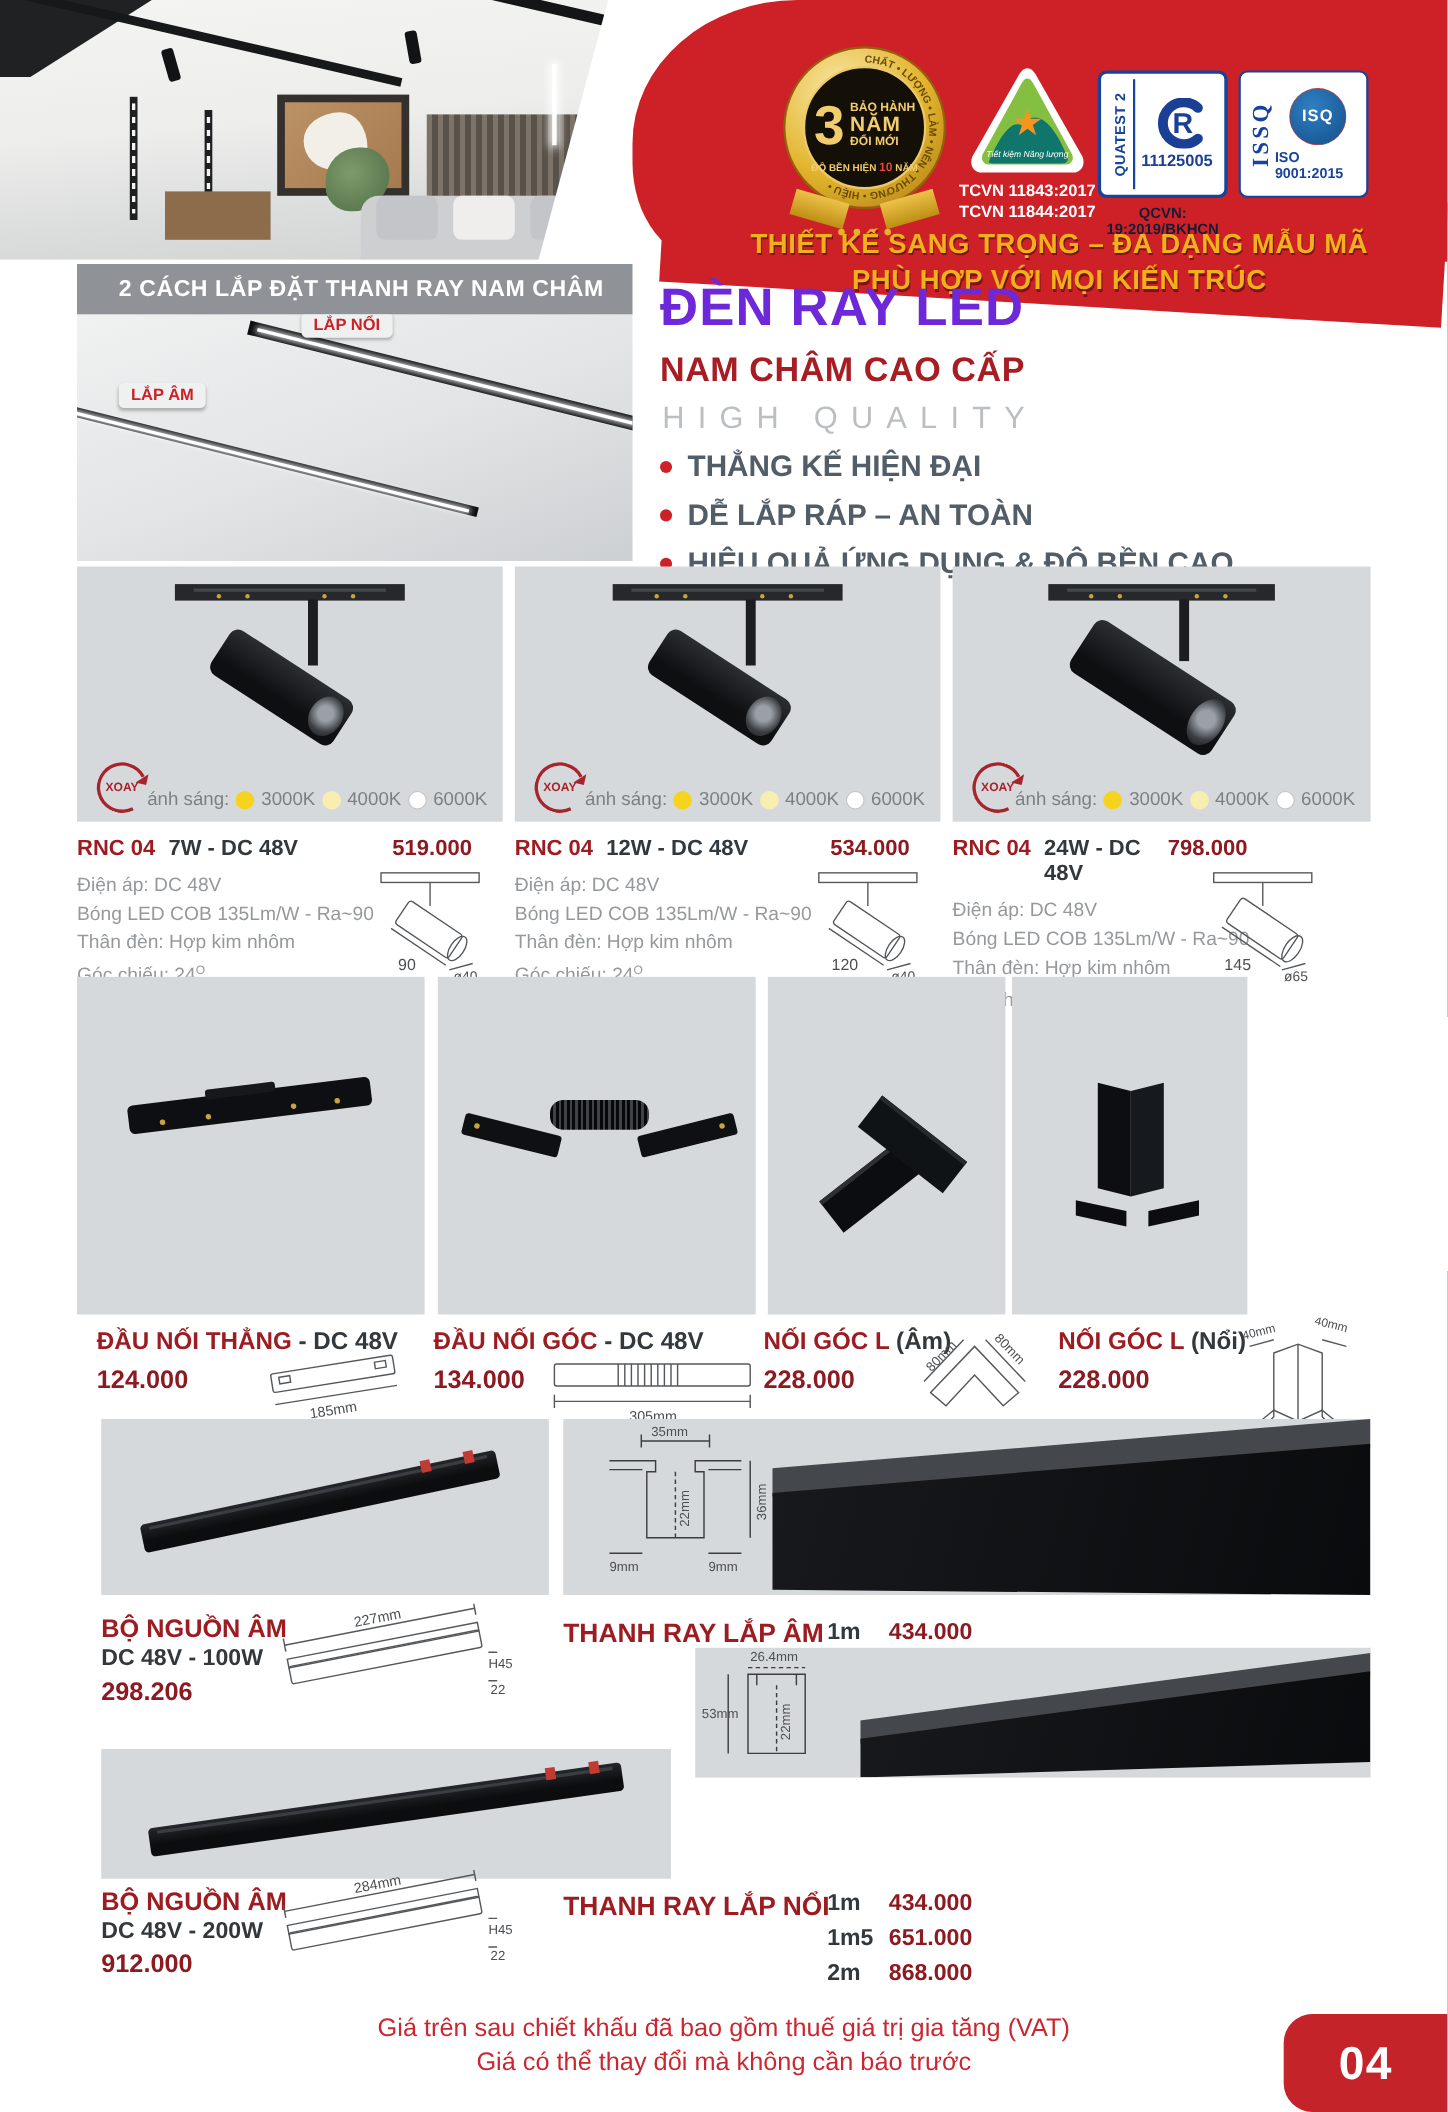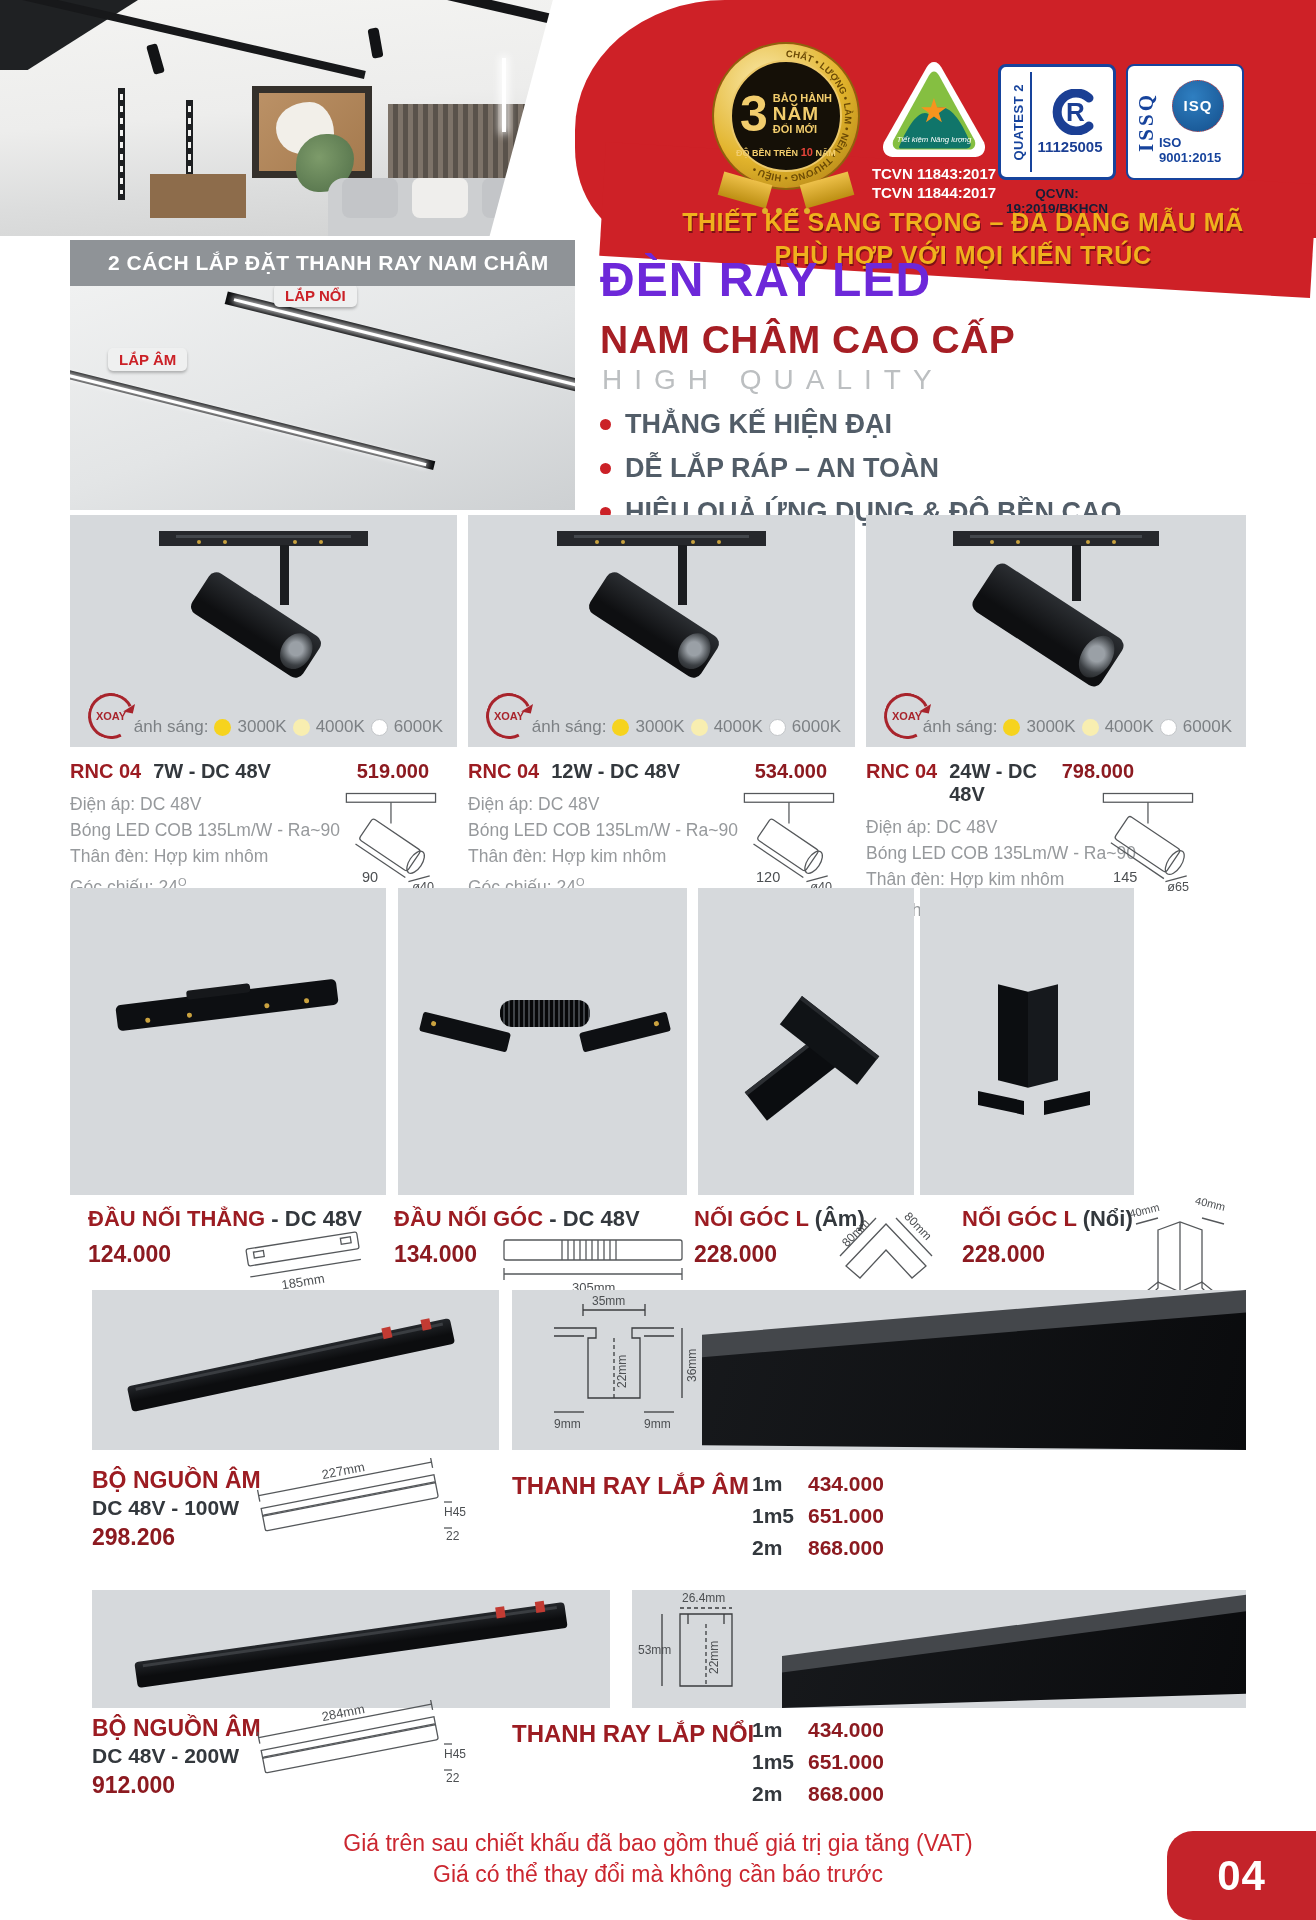--- a/index.html
+++ b/index.html
@@ -93,21 +93,21 @@
     line-height:46px;padding-left:38px;letter-spacing:0.5px;}
   .install-img{position:relative;height:224px;overflow:hidden;
     background:linear-gradient(160deg,#f0f1f1 0%,#e3e5e6 50%,#cdd0d2 100%);}
   .rail-line{position:absolute;background:#0c0d0f;transform:rotate(14deg);}
   .rail-line i{position:absolute;left:8px;right:8px;top:40%;height:3px;background:#ffffff;box-shadow:0 0 6px 1px #fff;}
   .pill{position:absolute;background:#eff0f0;border-radius:5px;padding:3px 11px;
     color:#cb2127;font-weight:800;font-size:15px;box-shadow:0 2px 3px rgba(0,0,0,0.25);}
 
   
   .hero-title1{position:absolute;left:600px;top:252px;font-size:48px;font-weight:800;color:#6d28d9;letter-spacing:1px;}
-  .hero-title2{position:absolute;left:600px;top:318px;font-size:39px;font-weight:800;color:#a61e24;letter-spacing:0.5px;}
+  .hero-title2{position:absolute;left:600px;top:318px;font-size:31px;font-weight:800;color:#a61e24;letter-spacing:0.5px;}
   .hero-sub{position:absolute;left:602px;top:364px;font-size:28px;font-weight:500;color:#bcbfc1;letter-spacing:12px;}
   .bullets{position:absolute;left:600px;top:402px;}
   .bullet{display:flex;align-items:center;gap:14px;height:44px;}
   .bullet .dot{width:11px;height:11px;border-radius:50%;background:#cb2127;}
   .bullet .btxt{font-size:27px;font-weight:800;color:#525d68;}
 
   
   .prod-col{position:absolute;top:515px;}
   .c1{left:70px;width:387px;}
   .c2{left:468px;width:387px;}
@@ -190,21 +190,21 @@
   .cname{color:#9c1c22;}
   .csuffix{color:#33383d;}
   .conn-price{margin-top:9px;font-size:23px;font-weight:800;color:#8c1a20;}
   .cdiag{position:absolute;}
 
   
   .gray-panel{position:absolute;background:#d6d9dc;overflow:hidden;}
   .r4l{left:92px;top:1290px;width:407px;height:160px;}
   .r4r{left:512px;top:1290px;width:734px;height:160px;}
   .r5l{left:92px;top:1590px;width:518px;height:118px;}
-  .r5r{left:632px;top:1590px;width:614px;height:118px;}
+  .r5r{left:632px;top:1498px;width:614px;height:118px;}
   .psu-photo{position:absolute;left:34px;top:62px;width:330px;height:26px;border-radius:4px;
     background:linear-gradient(#24272b,#0c0d0f 60%);transform:rotate(-12deg);}
   .psu-photo:before{content:"";position:absolute;left:8px;right:8px;top:3px;height:3px;background:#3a3d41;}
   .psu-photo .rc{position:absolute;width:9px;height:11px;background:#c23b33;top:-4px;}
   .psu-photo .rc.a{right:20px;}
   .psu-photo .rc.b{right:60px;}
   .psu2{left:42px;top:42px;width:434px;transform:rotate(-8deg);}
   .xsect{position:absolute;}
   .railphoto{position:absolute;top:0;bottom:0;}
   .rp-top{position:absolute;inset:0;background:#44474b;}
@@ -282,21 +282,21 @@
     </svg>
     <div class="m-row">
       <span class="m3">3</span>
       <span class="m-col">
         <span class="s1">BẢO HÀNH</span>
         <span class="s2">NĂM</span>
         <span class="s3">ĐỔI MỚI</span>
       </span>
     </div>
     <div class="m-bottom">
-      <span>ĐỘ BỀN TRÊN </span><span class="mnum">10</span><span> NĂM</span>
+      <span>ĐỘ BỀN HIỆN </span><span class="mnum">10</span><span> NĂM</span>
     </div>
     <div class="rib l"></div>
     <div class="rib r"></div>
     <div class="m-dots"></div>
   </div>
 
   <svg class="energy" viewBox="0 0 106 96">
     <path d="M53 2 C56 2 58 4 60 7 L101 79 C104 86 100 93 93 93 L13 93 C6 93 2 86 5 79 L46 7 C48 4 50 2 53 2 Z" fill="#ffffff"></path>
     <path d="M53 11 C55 11 56 12 58 15 L92 77 C94 82 91 86 87 86 L19 86 C15 86 12 82 14 77 L48 15 C50 12 51 11 53 11 Z" fill="#85bf41"></path>
     <path d="M20 82 C30 59 40 47 48 52 C58 38 74 44 88 80 C89 84 86 85 83 85 L23 85 C19 85 19 84 20 82 Z" fill="#10756a"></path>

